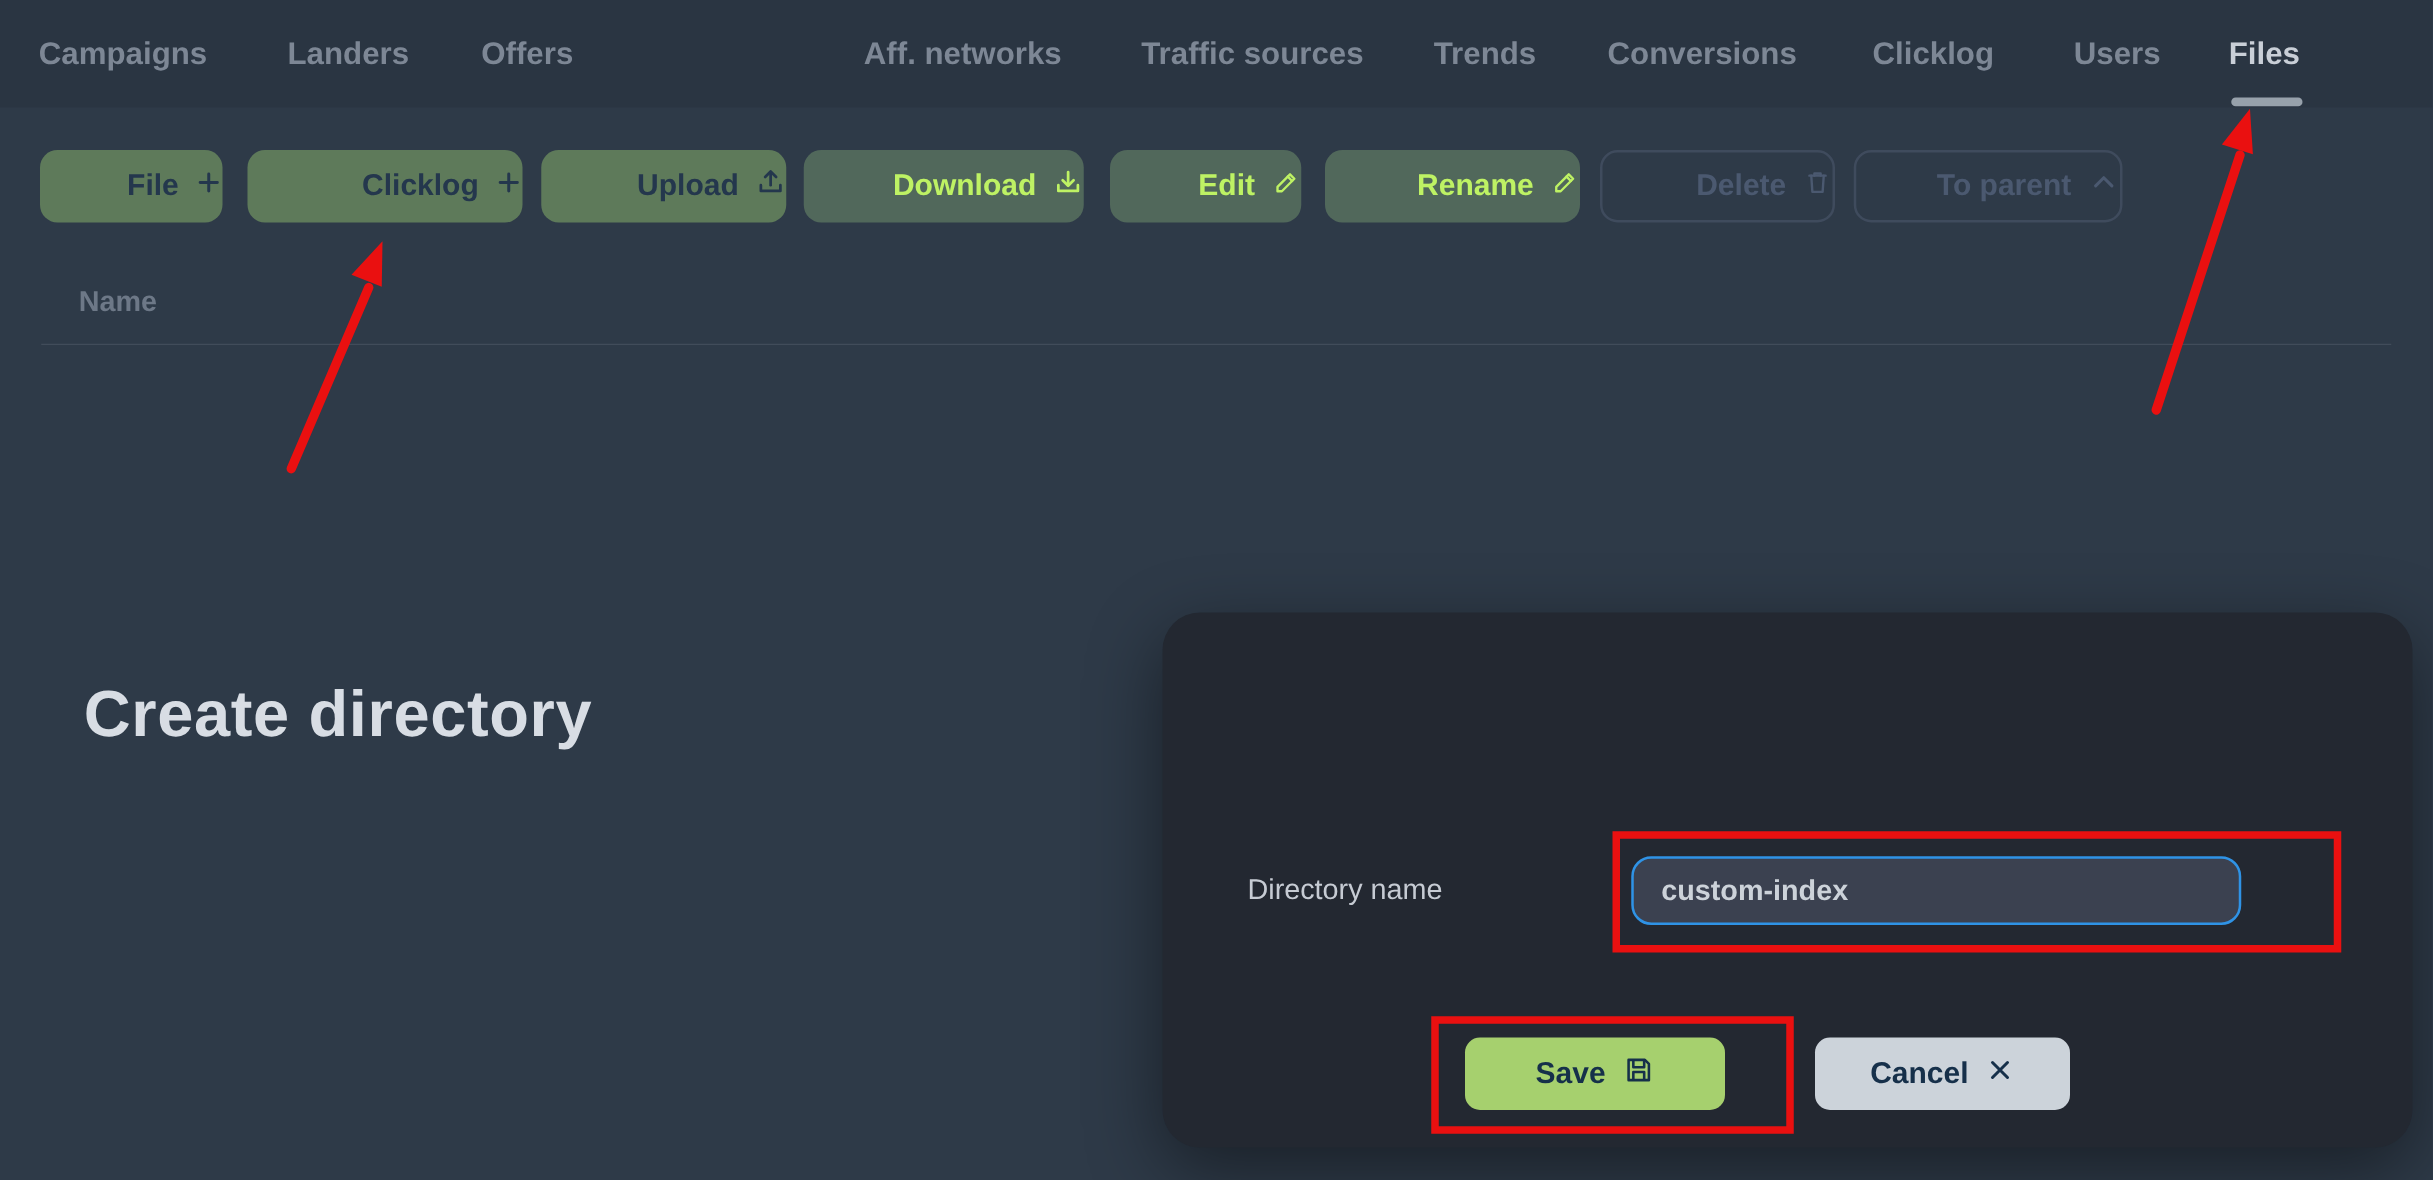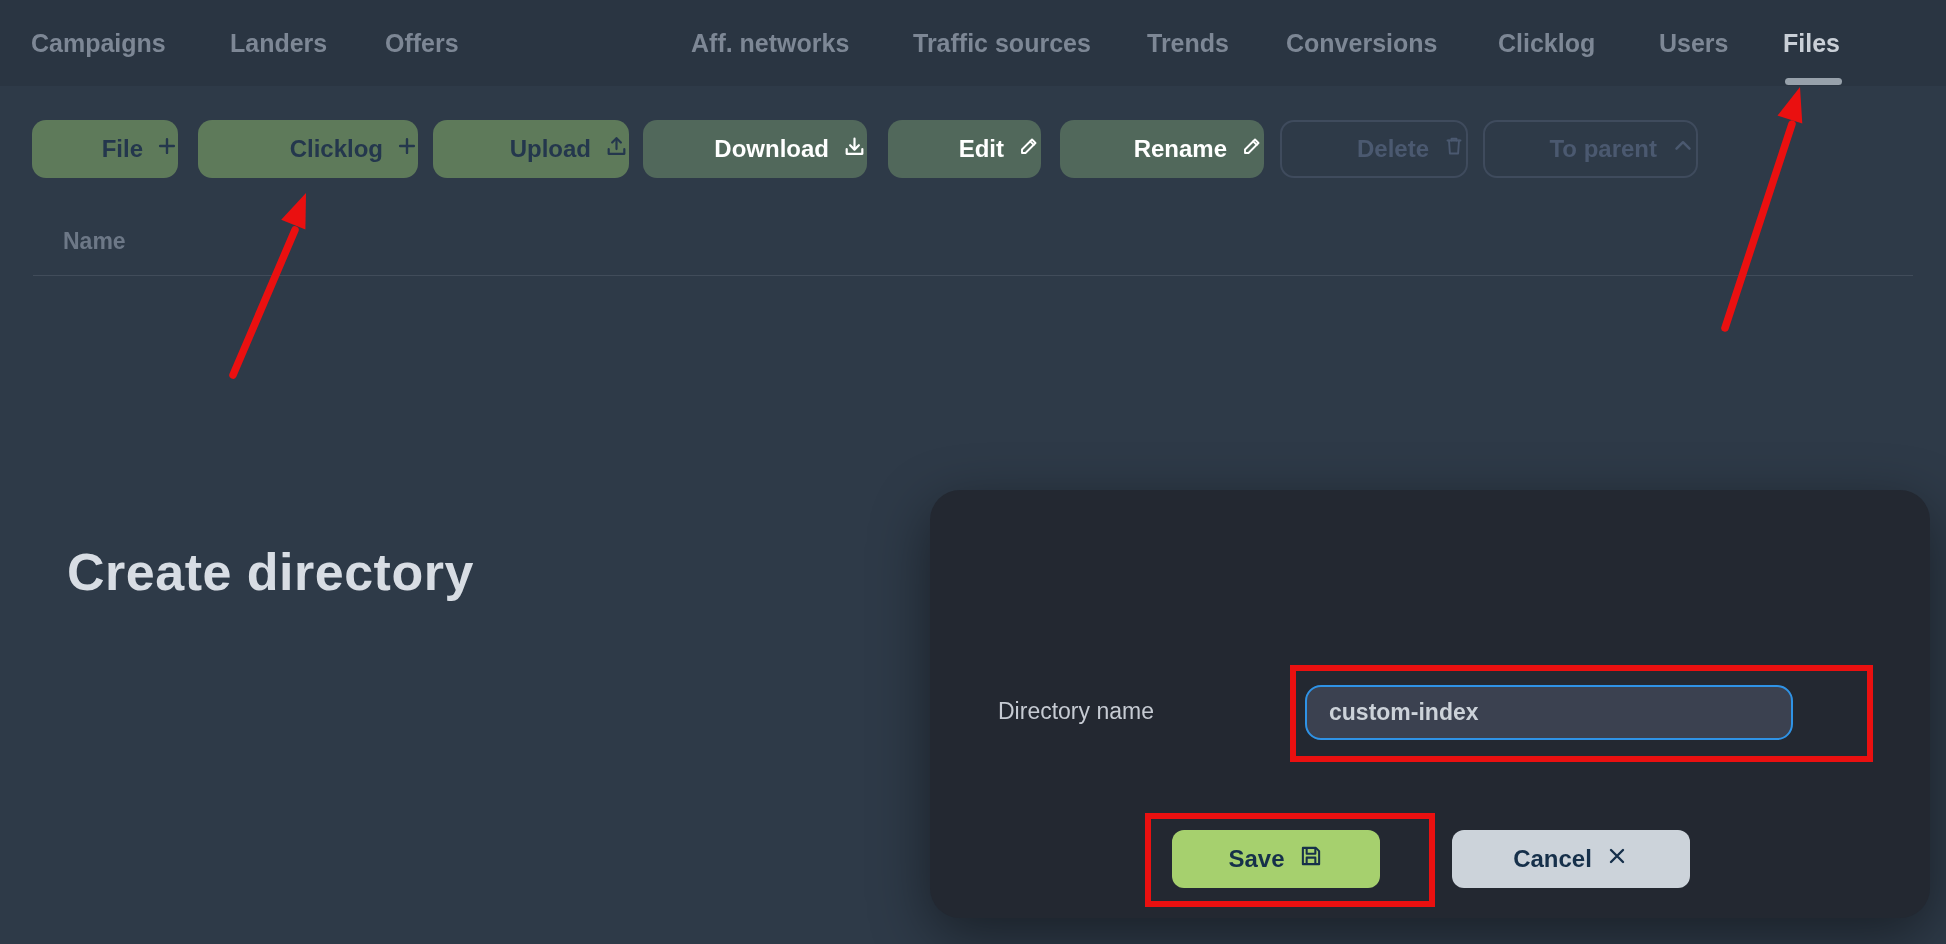--- a/index.html
+++ b/index.html
@@ -24,21 +24,21 @@
     background:#97a1ab;border-radius:3.5px;
   }
   
   .toolbar-btn{
     position:absolute;top:120px;height:58px;border-radius:14px;
     display:flex;align-items:center;justify-content:flex-end;gap:13px;
     font-size:24px;font-weight:600;box-sizing:border-box;cursor:pointer;
     border:none;padding:0;font-family:inherit;
   }
   .btn-green{background:#5e7a5a;color:#24374d;}
-  .btn-green-dim{background:#51685b;color:#ffffff;padding-left:48px;}
+  .btn-green-dim{background:#51685b;color:#bef264;padding-left:48px;}
   .btn-outline{background:transparent;border:2px solid #3f4b5d;color:#4b5970;}
   .toolbar-btn svg{flex:0 0 auto;}
   
   .table-head-label{
     position:absolute;left:63px;top:228px;
     font-size:23px;font-weight:600;color:#6d7887;
   }
   .table-divider{
     position:absolute;left:33px;top:275px;width:1880px;height:0;
     border-top:1.5px solid #414c5a;
@@ -63,21 +63,21 @@
     border-radius:16px;color:#ccd2d9;font-size:23px;font-weight:600;
     padding:0 0 0 22px;outline:none;font-family:inherit;
   }
   .btn-save{
     position:absolute;left:1172px;top:830px;width:208px;height:58px;
     background:#a6d06e;color:#16304a;border:none;border-radius:12px;
     font-size:24px;font-weight:700;display:flex;align-items:center;justify-content:center;gap:13px;
     cursor:pointer;font-family:inherit;
   }
   .btn-cancel{
-    position:absolute;left:1452px;top:830px;width:238px;height:58px;
+    position:absolute;left:1452px;top:830px;width:204px;height:58px;
     background:#ccd3da;color:#16304a;border:none;border-radius:12px;
     font-size:24px;font-weight:700;display:flex;align-items:center;justify-content:center;gap:13px;
     cursor:pointer;font-family:inherit;
   }
   
   .annot-box{position:absolute;border:6px solid #ea1010;box-sizing:border-box;pointer-events:none;}
   .annot-box.input-box{left:1290px;top:665px;width:583px;height:97px;}
   .annot-box.save-box{left:1145px;top:813px;width:290px;height:94px;}
   .annot-arrows{position:absolute;left:0;top:0;width:1946px;height:944px;pointer-events:none;}
 </style>

